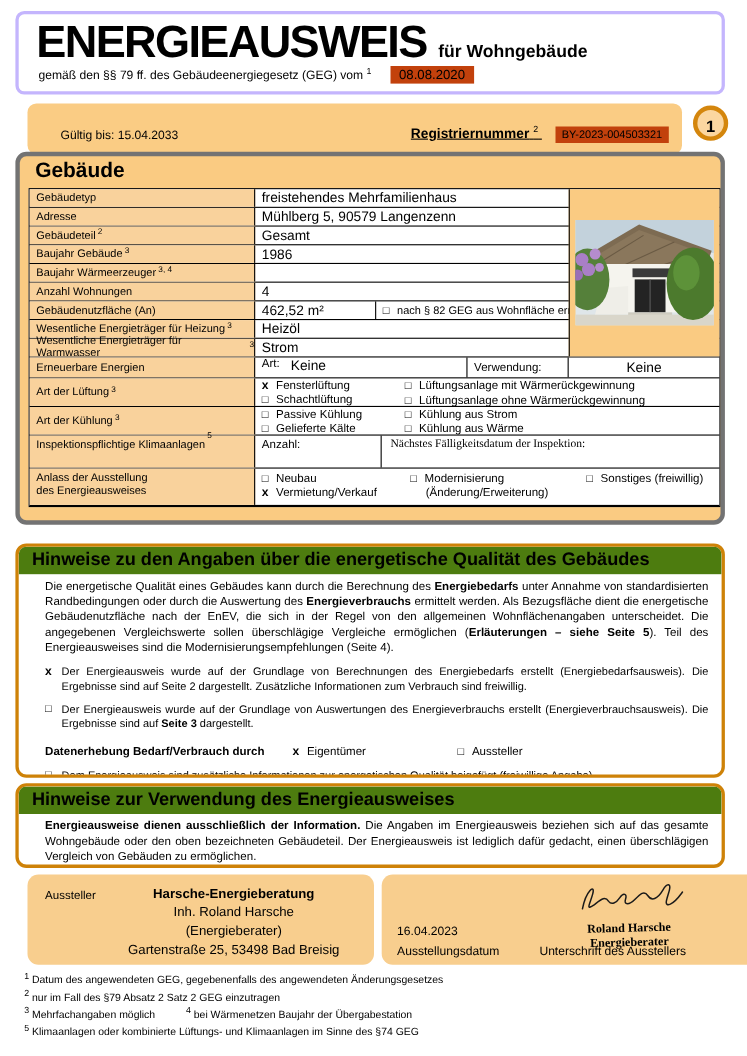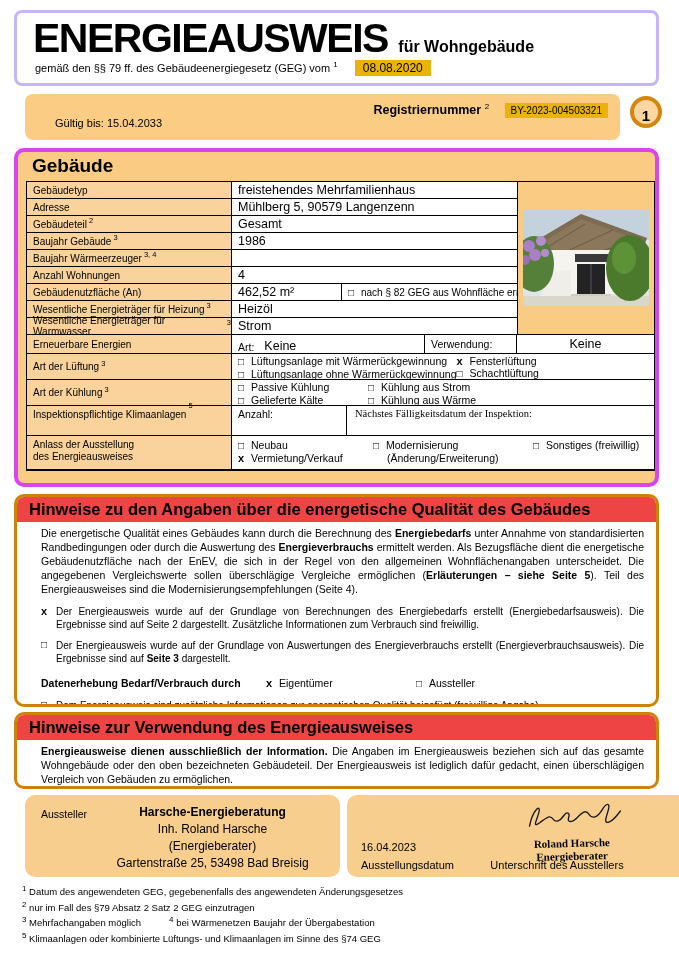--- a/index.html
+++ b/index.html
@@ -13,42 +13,42 @@
 
   
   .hdr {
     position:absolute; left:14px; top:10px; width:645px; height:76px;
     background:#fff; border:3px solid #c4b5fd; border-radius:8px;
   }
   .hdr-line1 { position:absolute; left:16px; top:2px; white-space:nowrap; }
   .hdr-title { font-size:41px; font-weight:bold; letter-spacing:-1.5px; }
   .hdr-sub { font-size:16px; font-weight:bold; margin-left:6px; }
   .hdr-line2 { position:absolute; left:18px; bottom:7px; font-size:11px; }
-  .graybox { background:#eab308; padding:1px 8px; display:inline-block;text-align:right; }
+  .graybox { background:#c2410c; padding:1px 8px; display:inline-block;text-align:right; }
   .lawdate { margin-left:14px; font-size:12px; }
 
   
   .meta {
     position:absolute; left:25px; top:94px; width:595px; height:46px;
     background:#FACC84; border-radius:8px;
   }
   .valid { position:absolute; left:30px; top:23px; font-size:11px; }
-  .reg { position:absolute; right:12px; top:9px; font-size:12.5px; }
+  .reg { position:absolute; right:12px; top:20px; font-size:12.5px;text-decoration:underline; }
   .reg-label { font-weight:bold; }
   .reg-num { font-size:10px; margin-left:12px; padding:2px 6px; }
   .page-circle {
     position:absolute; left:630px; top:96px; width:32px; height:32px;
     border:4px solid #D4860D; border-radius:50%; background:#FBD6A0;
     text-align:center; line-height:32px; font-weight:bold; font-size:15px;
   }
 
   
   .bbox {
-    position:absolute; left:14px; top:148px; width:645px; height:339px;
-    background:#FACB82; border:4px solid #d946ef; border-radius:10px;
+    position:absolute; left:14px; top:138px; width:645px; height:339px;
+    background:#FACB82; border:4px solid #737373; border-radius:10px;
   }
   .btitle { margin:3px 0 3px 14px; font-size:19px; font-weight:bold; }
   .btable {
     position:absolute; left:8px; top:29px; width:629px;
     background:#fff; border:1px solid #000;
   }
   .trow { display:flex; border-bottom:1px solid #000; }
   .trow:last-child { border-bottom:none; }
   .r17 { height:17px; }
   .lcell {
@@ -58,21 +58,21 @@
   .lcell .lsup { font-size:7.5px; vertical-align:super; line-height:0; margin-left:2px; position:relative; top:-3px; }
   .vcell { font-size:12.5px; padding:0 0 0 6px; display:flex; align-items:center; flex:1; }
   .areaval { flex:0 0 110px; border-right:1px solid #000; }
   .areaextra { font-size:10px; }
   .photo-cell {
     position:absolute; top:0; right:0; width:137px; height:152px;
     background:#FACB82; border-left:1px solid #000;
   }
   .photo-cell svg { position:absolute; left:5px; top:28px; }
   
-  .artcell { flex:1; border-right:1px solid #000; font-size:10.5px; align-items:flex-end; display:flex; padding-left:6px; }
+  .artcell { flex:1; border-right:1px solid #000; font-size:10.5px; align-items:flex-start; display:flex; padding-left:6px; }
   .artval { font-size:12.5px; margin-left:10px; }
   .usecell { flex:0 0 92px; border-right:1px solid #000; font-size:10.5px; display:flex; align-items:center; padding-left:6px; }
   .keinecell { flex:0 0 137px; font-size:12.5px; display:flex; align-items:center; justify-content:center; }
   
   .r26 { height:26px; }
   .r30 { height:30px; }
   .r34 { height:34px; }
   .optwrap { flex:1; display:flex; padding:1px 0 0 6px; }
   .optcol { display:flex; flex-direction:column; justify-content:flex-start; }
   .optcol1 { width:130px; }
@@ -87,21 +87,21 @@
   .cb { display:inline-block; width:13px; font-size:10px; color:#000; }
   .cb.checked { font-weight:bold; font-size:11px; }
 
   
   .hintbox {
     position:absolute; left:14px; width:645px; background:#fff;
     border:3.5px solid #CE8208; border-radius:10px; overflow:hidden;
   }
   .qbox { top:494px; height:213px; }
   .ubox { top:712px; height:77px; }
-  .hint-titlebar { background:#ef4444; padding:3px 0 3px 12px; font-size:16.5px; font-weight:bold; }
+  .hint-titlebar { background:#4d7c0f; padding:3px 0 3px 12px; font-size:16.5px; font-weight:bold; }
   .hint-body { padding:5px 12px 0 24px; }
   .para { font-size:10.5px; line-height:1.33; text-align:justify; }
   .b { font-weight:bold; }
   .qitem { display:flex; margin-top:8px; }
   .qitem .cb { flex:0 0 15px; margin-top:0px; }
   .qitem-text { font-size:10px; line-height:1.32; text-align:justify; flex:1; }
   .survey { display:flex; margin-top:11px; font-size:10.5px; align-items:center; }
   .survey-label { font-weight:bold; width:225px; }
   .survey-opt { width:150px; }
 
@@ -239,27 +239,27 @@
         <div class="usecell">Verwendung:</div>
         <div class="keinecell">Keine</div>
       </div>
 
       <div class="trow r26">
         <div class="lcell">
             <span>Art der Lüftung</span>
             <sup class="lsup">3</sup>
           </div>
         <div class="optwrap">
+          <div class="optcol optcol1">
+            <div class="optline"><span class="cb checked">x</span><span>Fensterlüftung</span></div>
+            <div class="optline"><span class="cb">□</span><span>Schachtlüftung</span></div>
+          </div>
           <div class="optcol">
             <div class="optline"><span class="cb">□</span><span>Lüftungsanlage mit Wärmerückgewinnung</span></div>
             <div class="optline"><span class="cb">□</span><span>Lüftungsanlage ohne Wärmerückgewinnung</span></div>
-          </div>
-          <div class="optcol optcol1">
-            <div class="optline"><span class="cb checked">x</span><span>Fensterlüftung</span></div>
-            <div class="optline"><span class="cb">□</span><span>Schachtlüftung</span></div>
           </div>
         </div>
       </div>
 
       <div class="trow r26">
         <div class="lcell">
             <span>Art der Kühlung</span>
             <sup class="lsup">3</sup>
           </div>
         <div class="optwrap">

